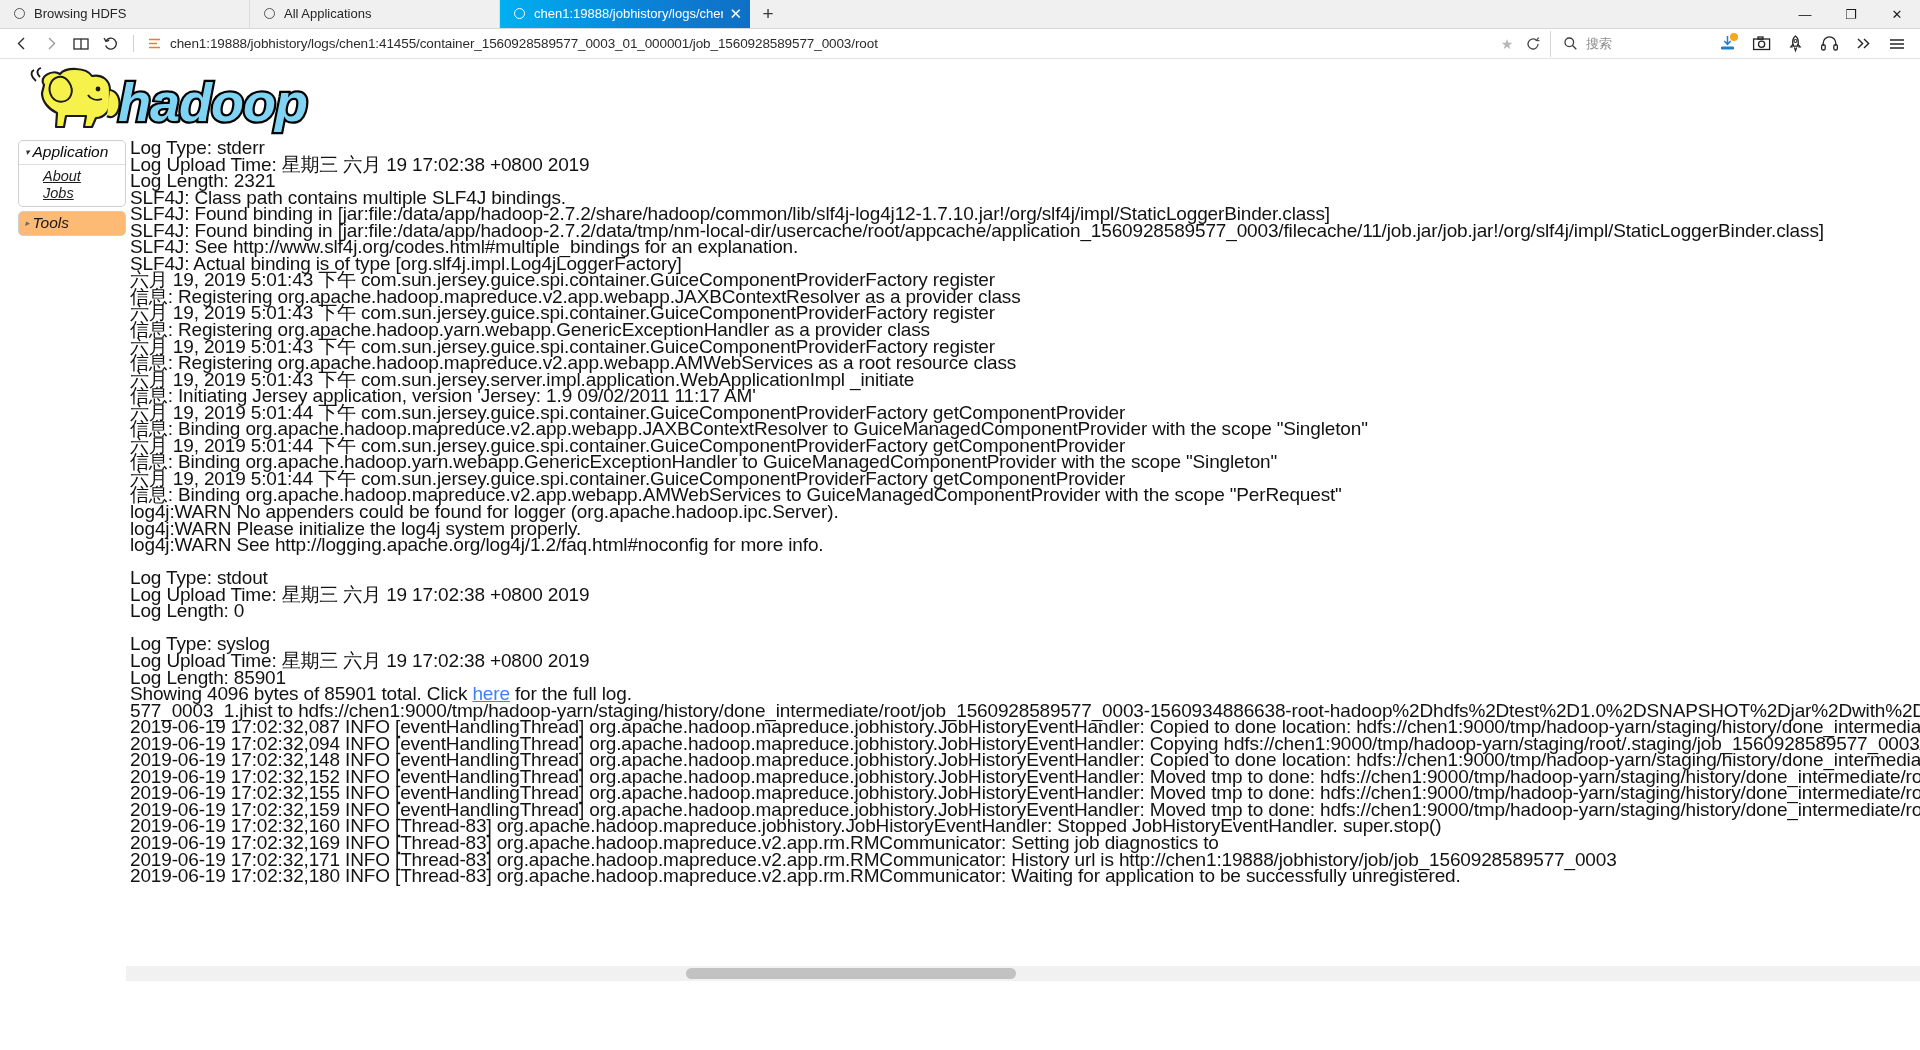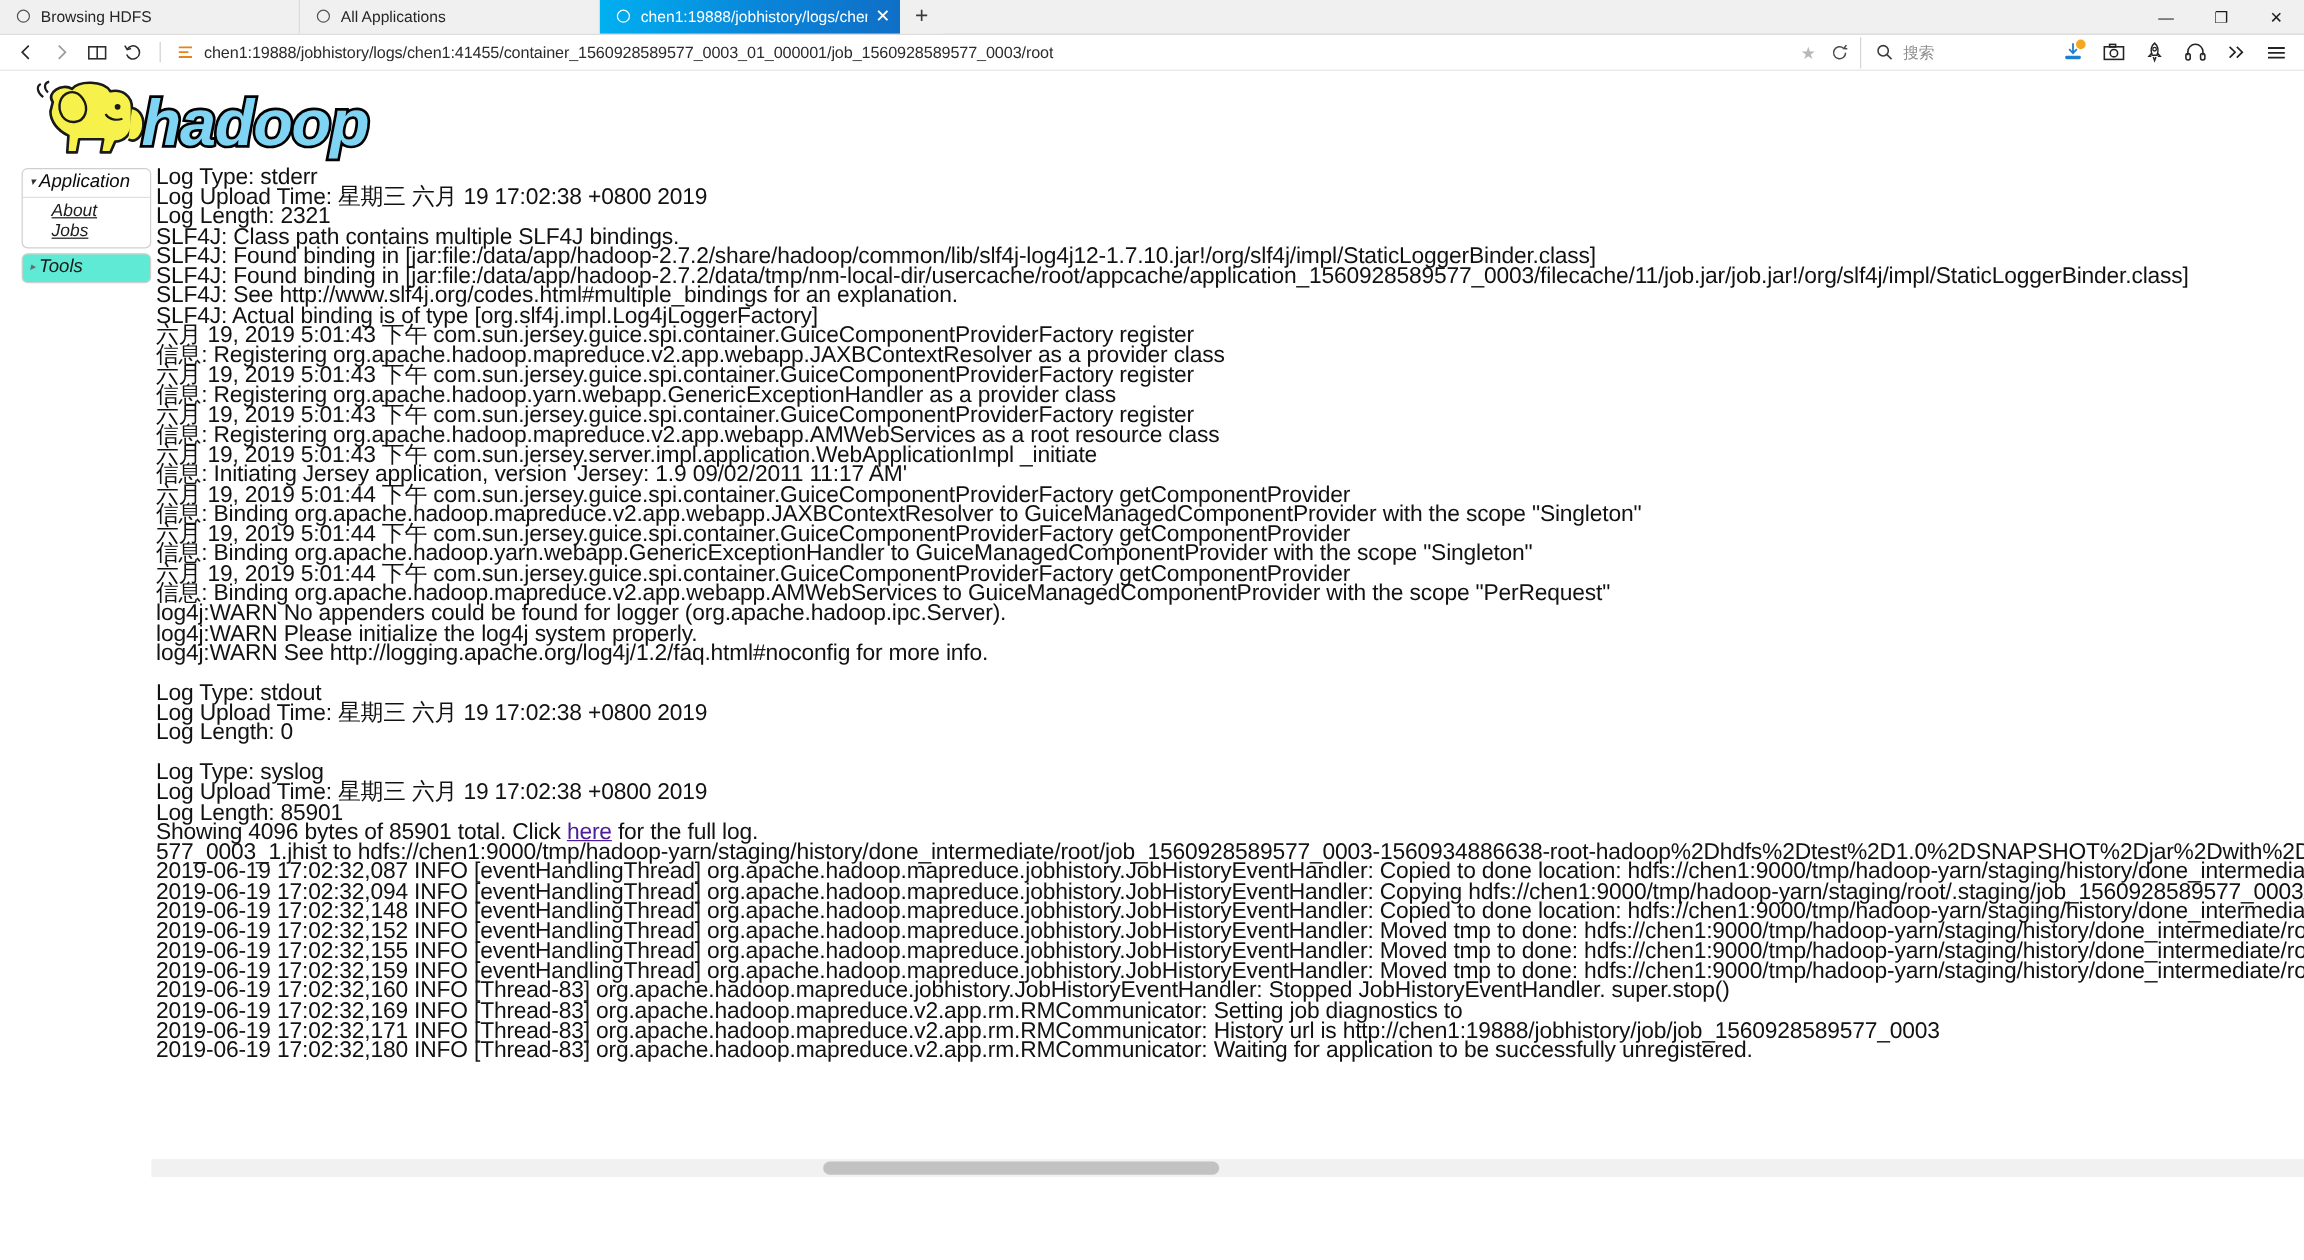--- a/index.html
+++ b/index.html
@@ -169,21 +169,21 @@
   .nav-head .tri { font-size: 9px; color: #333; margin-right: 3px; vertical-align: 2px; }
   .nav-links { padding: 3px 0 4px 24px; }
   .nav-links a {
     display: block;
     font-size: 14.5px;
     color: #1c1c1c;
     text-decoration: underline;
     line-height: 17px;
   }
   .nav-block.collapsed {
-    background: #5eead4;
+    background: #fdba74;
     border: 1px solid #cfcfcf;
   }
   .nav-block.collapsed .nav-head {
     border-bottom: none;
     color: #1a1a1a;
   }
   .nav-block.collapsed .nav-head .tri { color: #6b6b6b; }
 
   .logpanel {
     flex: 1 1 auto;
@@ -194,21 +194,21 @@
     height: 842px;
   }
   .logpanel pre {
     font-family: "Liberation Sans", sans-serif;
     font-size: 19px;
     line-height: 16.55px;
     color: #121212;
     white-space: pre;
     letter-spacing: -0.15px;
   }
-  .logpanel a { color: #4c1d95; text-decoration: underline; }
+  .logpanel a { color: #3b82f6; text-decoration: underline; }
 
   .hscroll {
     position: absolute;
     left: 0; bottom: 0;
     height: 15px;
     width: 100%;
     background: #f1f1f1;
   }
   .hscroll .thumb {
     position: absolute;

